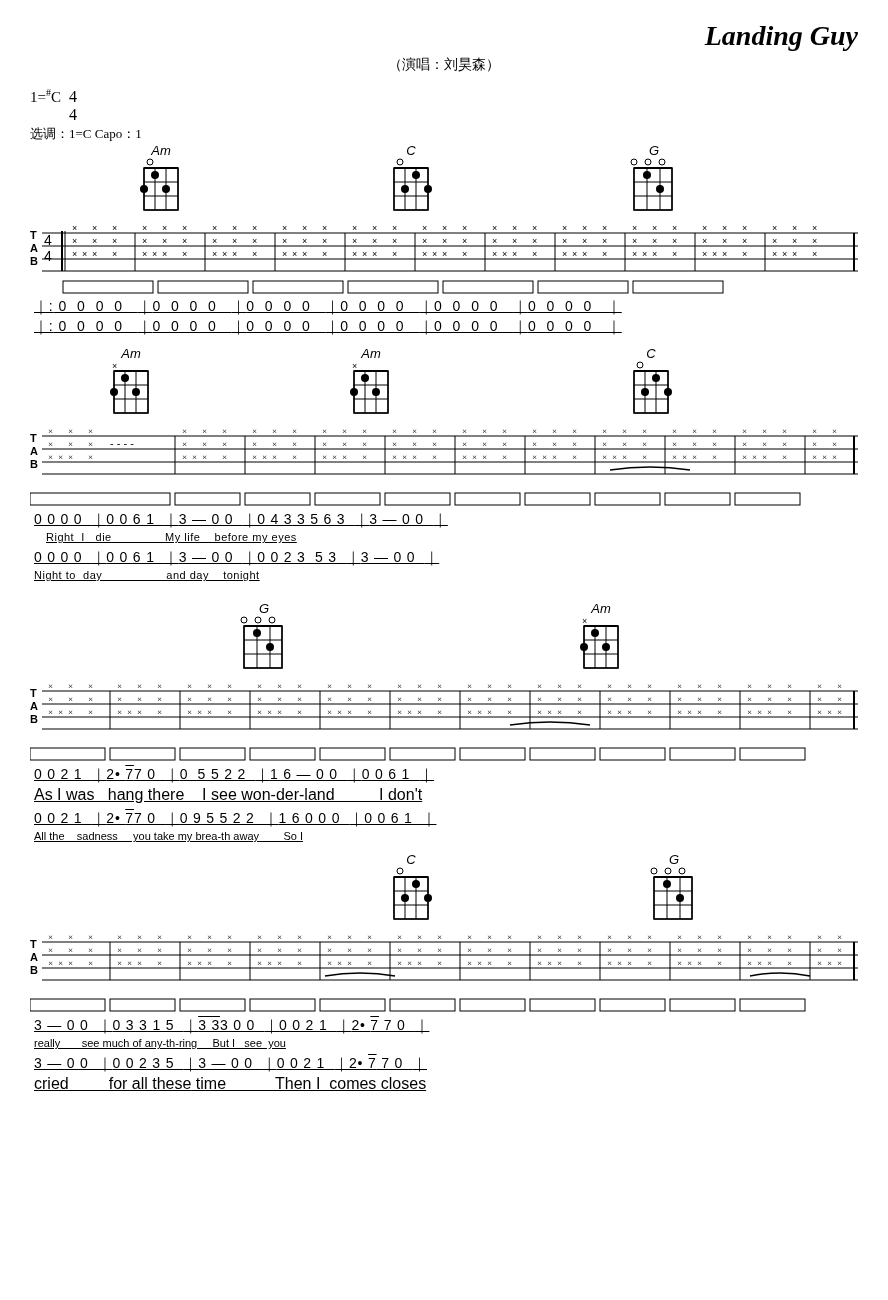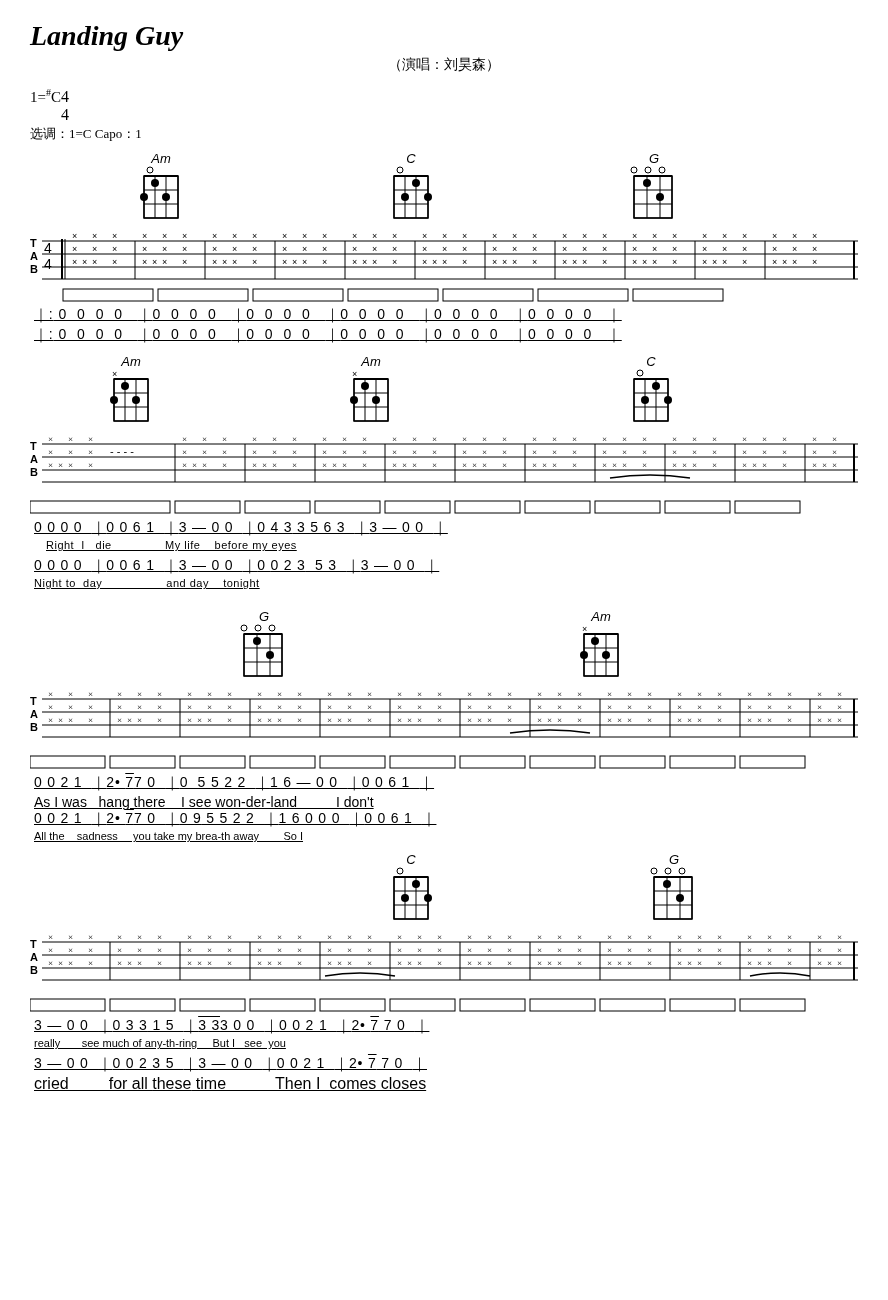--- a/index.html
+++ b/index.html
@@ -10,51 +10,50 @@
       min-height: 1300px;
       position: relative;
       overflow-x: hidden;
     }
     .page {
       width: 888px;
       padding: 20px 30px;
       background: #fff;
     }
     .title {
-      text-align: left;
+      text-align: right;
       font-size: 28px;
       font-weight: bold;
       font-style: italic;
       margin-bottom: 4px;
       font-family: 'Times New Roman', serif;
     }
     .subtitle {
       text-align: center;
       font-size: 14px;
       margin-bottom: 10px;
     }
     .capo-info {
       font-size: 13px;
-      margin-bottom: 8px;
     }
 
     
     .section {
       margin-bottom: 10px;
       text-decoration: underline;
     }
   </style>
 </head>
 <body>
 <div class="page">
 
   <div class="title">Landing Guy</div>
   <div class="subtitle">（演唱：刘昊森）</div>
 
-  <div style="display:flex; align-items:baseline; margin-bottom:2px; font-size:16px; font-family:'Times New Roman',serif;">
+  <div style="display:flex; align-items:baseline; gap:8px; margin-bottom:2px; font-size:16px; font-family:'Times New Roman',serif;">
     <span style="font-size:15px;">1=<sup style="font-size:10px;">#</sup>C</span>
     <span style="font-size:22px; line-height:1;">
       <span style="display:inline-flex; flex-direction:column; align-items:center; line-height:1.1; font-size:16px;">
         <span>4</span>
         <span>4</span>
       </span>
     </span>
   </div>
   <div class="capo-info">选调：1=C  Capo：1</div>
 
@@ -788,21 +787,21 @@
     </div>
 
     <div style="font-family:Arial,sans-serif; font-size:14px; margin-left:4px; letter-spacing:0.8px; margin-bottom:2px;">
       0&nbsp;0&nbsp;2&nbsp;1&nbsp;
       <span>｜</span>2•&nbsp;<span style="text-decoration:overline;">7</span>7&nbsp;0&nbsp;
       <span>｜</span>0&nbsp;&nbsp;5&nbsp;5&nbsp;2&nbsp;2&nbsp;
       <span>｜</span>1&nbsp;6&nbsp;—&nbsp;0&nbsp;0&nbsp;
       <span>｜</span>0&nbsp;0&nbsp;6&nbsp;1&nbsp;
       <span>｜</span>
     </div>
-    <div style="font-family:Arial,sans-serif; font-size:14px; margin-left:4px; ">
+    <div style="font-family:Arial,sans-serif; font-size:16px; margin-left:4px; margin-bottom:6px;">
       As I was&nbsp;&nbsp;&nbsp;hang there&nbsp;&nbsp;&nbsp;&nbsp;I see won-der-land&nbsp;&nbsp;&nbsp;&nbsp;&nbsp;&nbsp;&nbsp;&nbsp;&nbsp;&nbsp;I don't
     </div>
     <div style="font-family:Arial,sans-serif; font-size:14px; margin-left:4px; letter-spacing:0.8px; margin-bottom:2px;">
       0&nbsp;0&nbsp;2&nbsp;1&nbsp;
       <span>｜</span>2•&nbsp;<span style="text-decoration:overline;">7</span>7&nbsp;0&nbsp;
       <span>｜</span><u>0 9</u>&nbsp;5&nbsp;5&nbsp;2&nbsp;2&nbsp;
       <span>｜</span>1&nbsp;6&nbsp;0&nbsp;0&nbsp;0&nbsp;
       <span>｜</span>0&nbsp;0&nbsp;6&nbsp;1&nbsp;
       <span>｜</span>
     </div>

